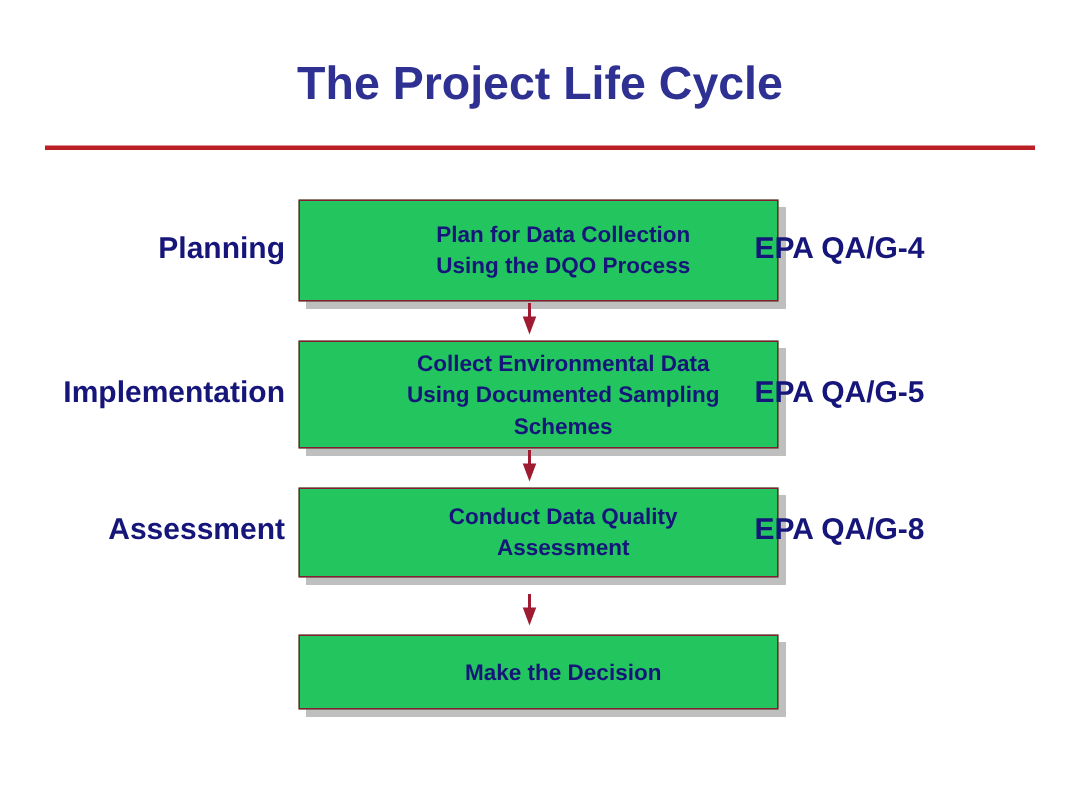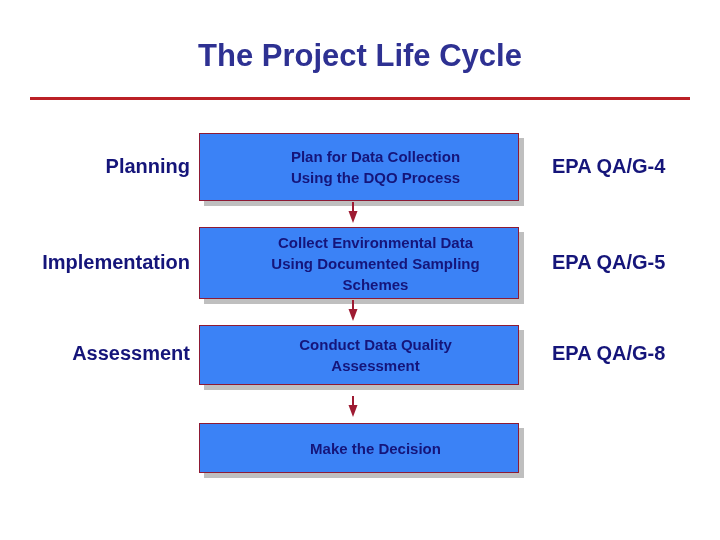--- a/index.html
+++ b/index.html
@@ -47,21 +47,21 @@
     height: 3px;
     background: #bb2026;
   }
 
   
   .flow-box {
     position: absolute;
     left: 199px;
     width: 320px;
     box-sizing: border-box;
-    background: #3b82f6;
+    background: #22c55e;
     border: 1.5px solid #8d1a34;
     box-shadow: 5px 5px 0 0 #bfbfbf;
     display: flex;
     align-items: center;
     justify-content: center;
     text-align: center;
     padding-left: 33px;
   }
   .flow-box .box-text {
     font-size: 15px;
@@ -97,21 +97,21 @@
     font-weight: bold;
     color: #15157a;
     line-height: 24px;
     white-space: nowrap;
   }
   .left-label {
     right: 530px;            
     text-align: right;
   }
   .right-label {
-    left: 552px;
+    left: 503px;
     text-align: left;
   }
 
   #label-planning       { top: 154px; }
   #label-implementation { top: 250px; }
   #label-assessment     { top: 341px; }
 
   #doc-g4 { top: 154px; }
   #doc-g5 { top: 250px; }
   #doc-g9 { top: 341px; }

